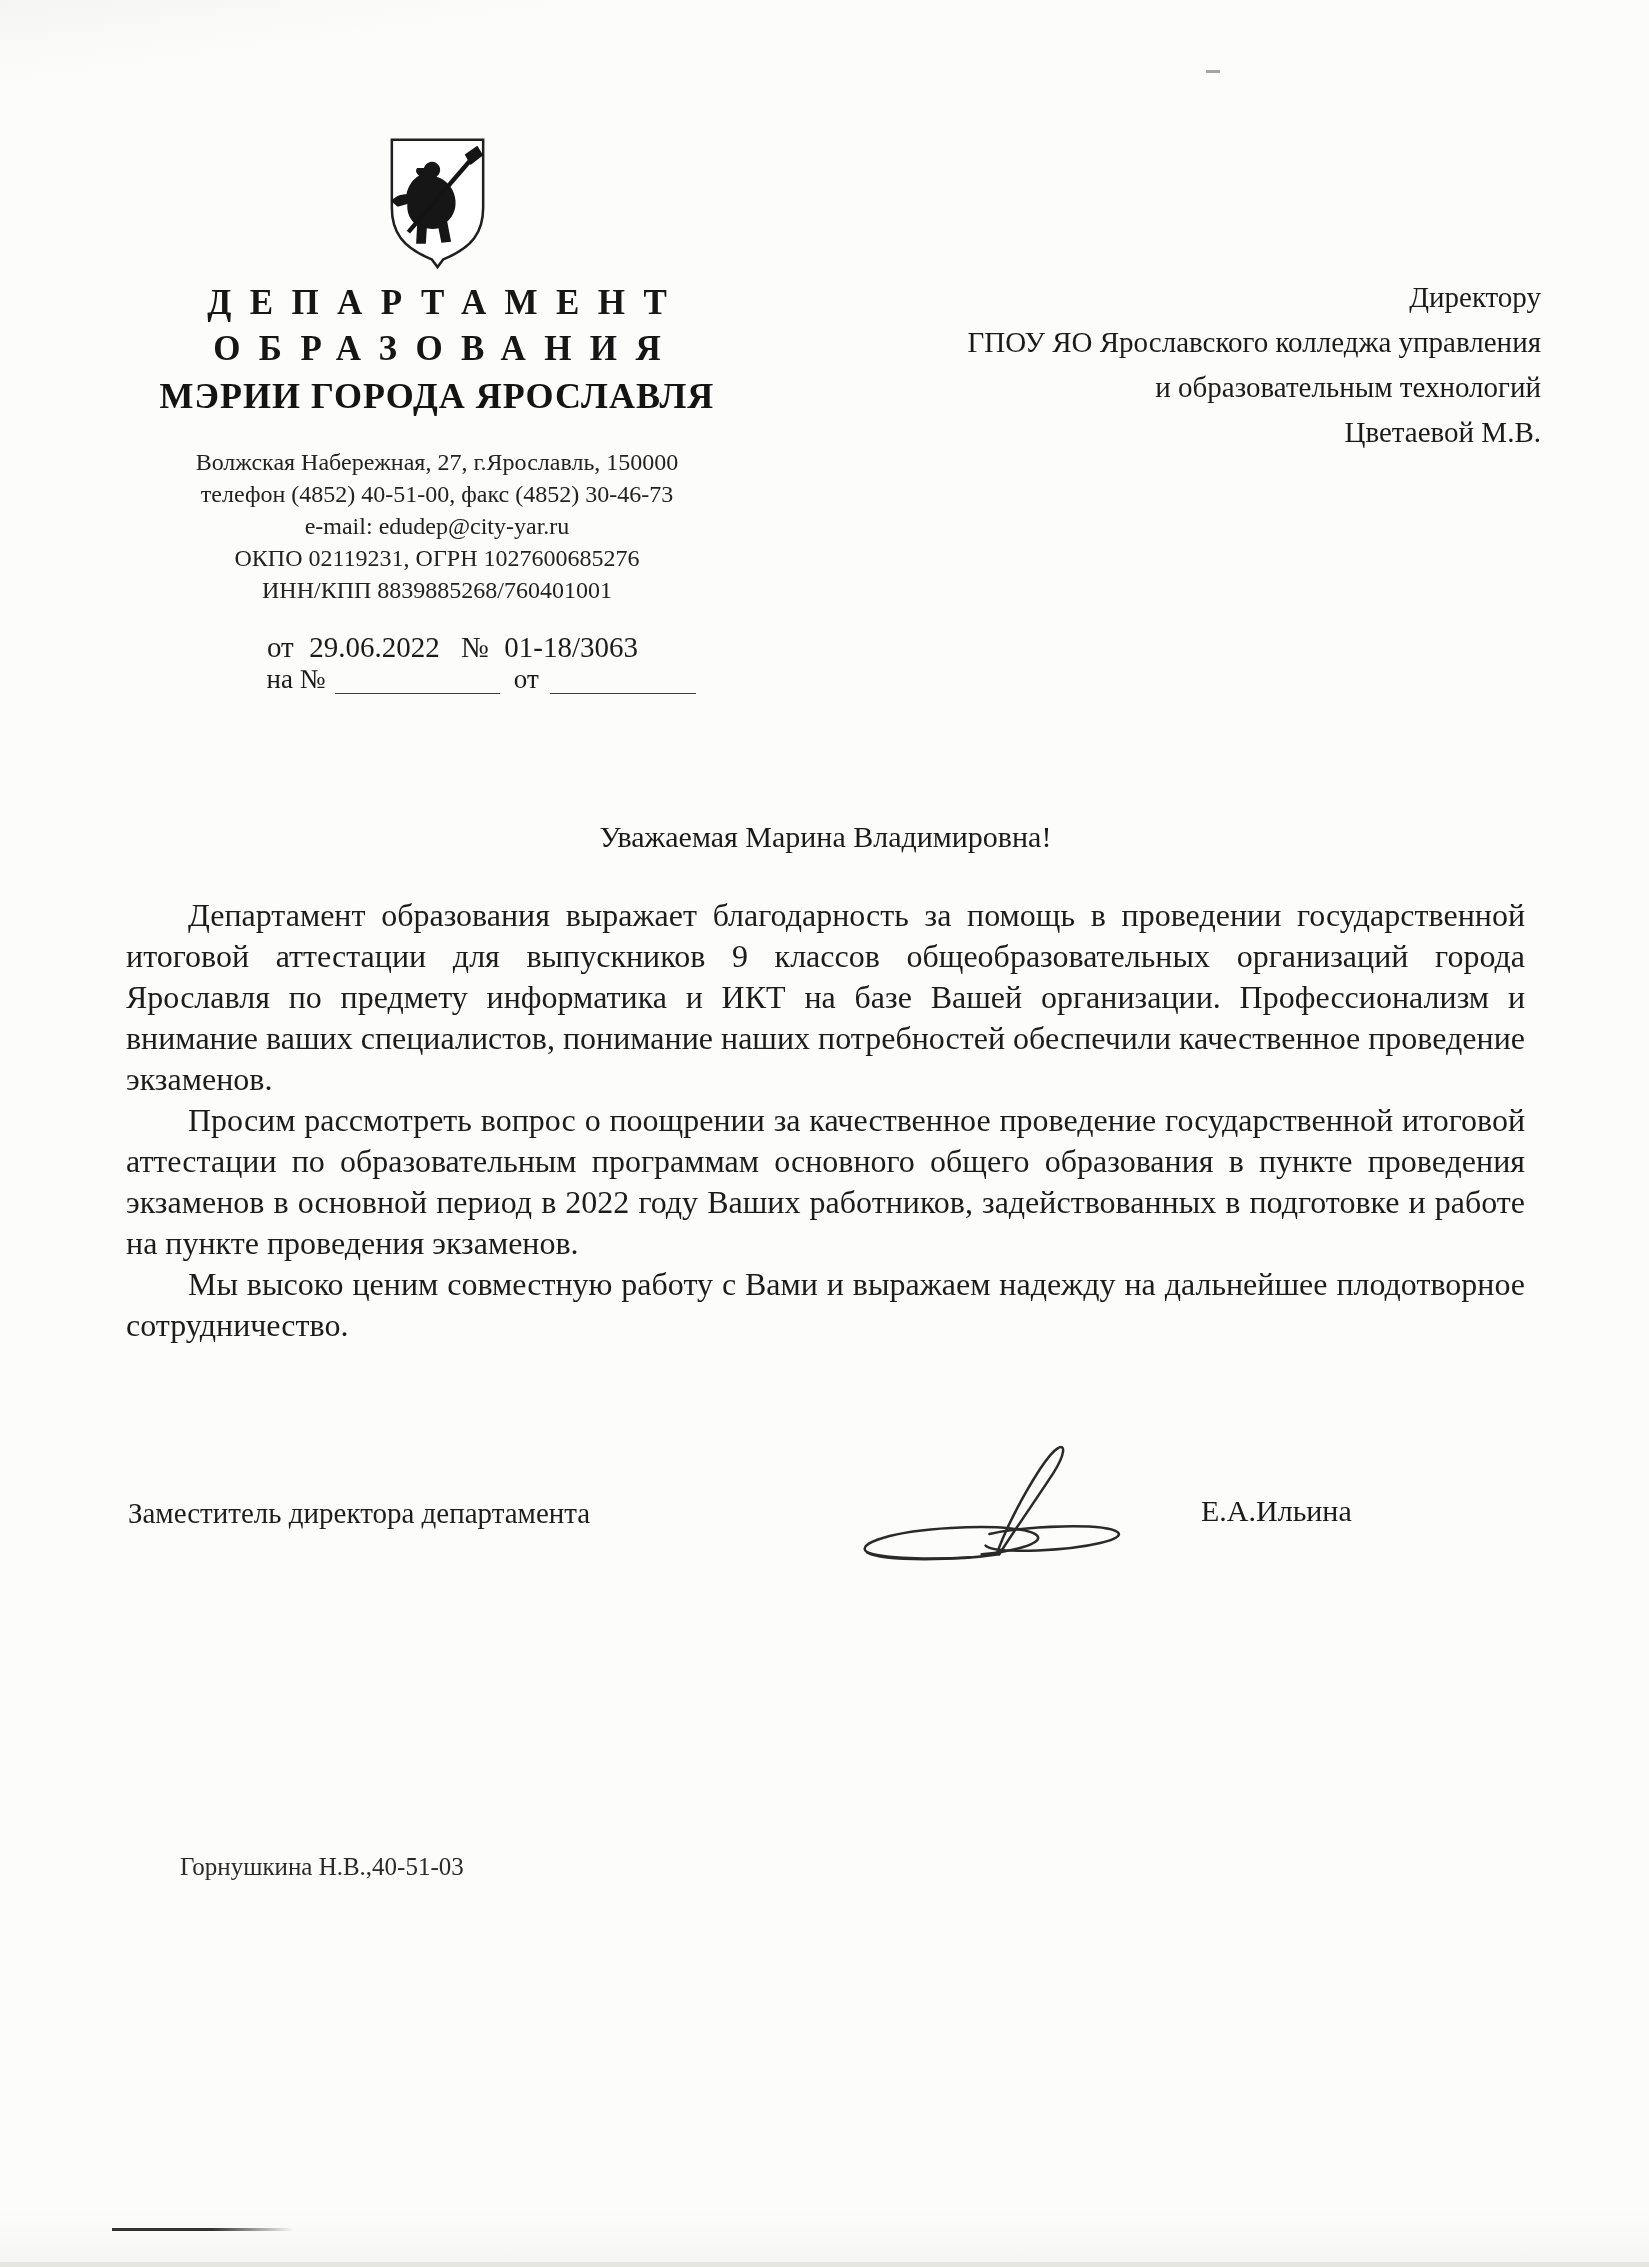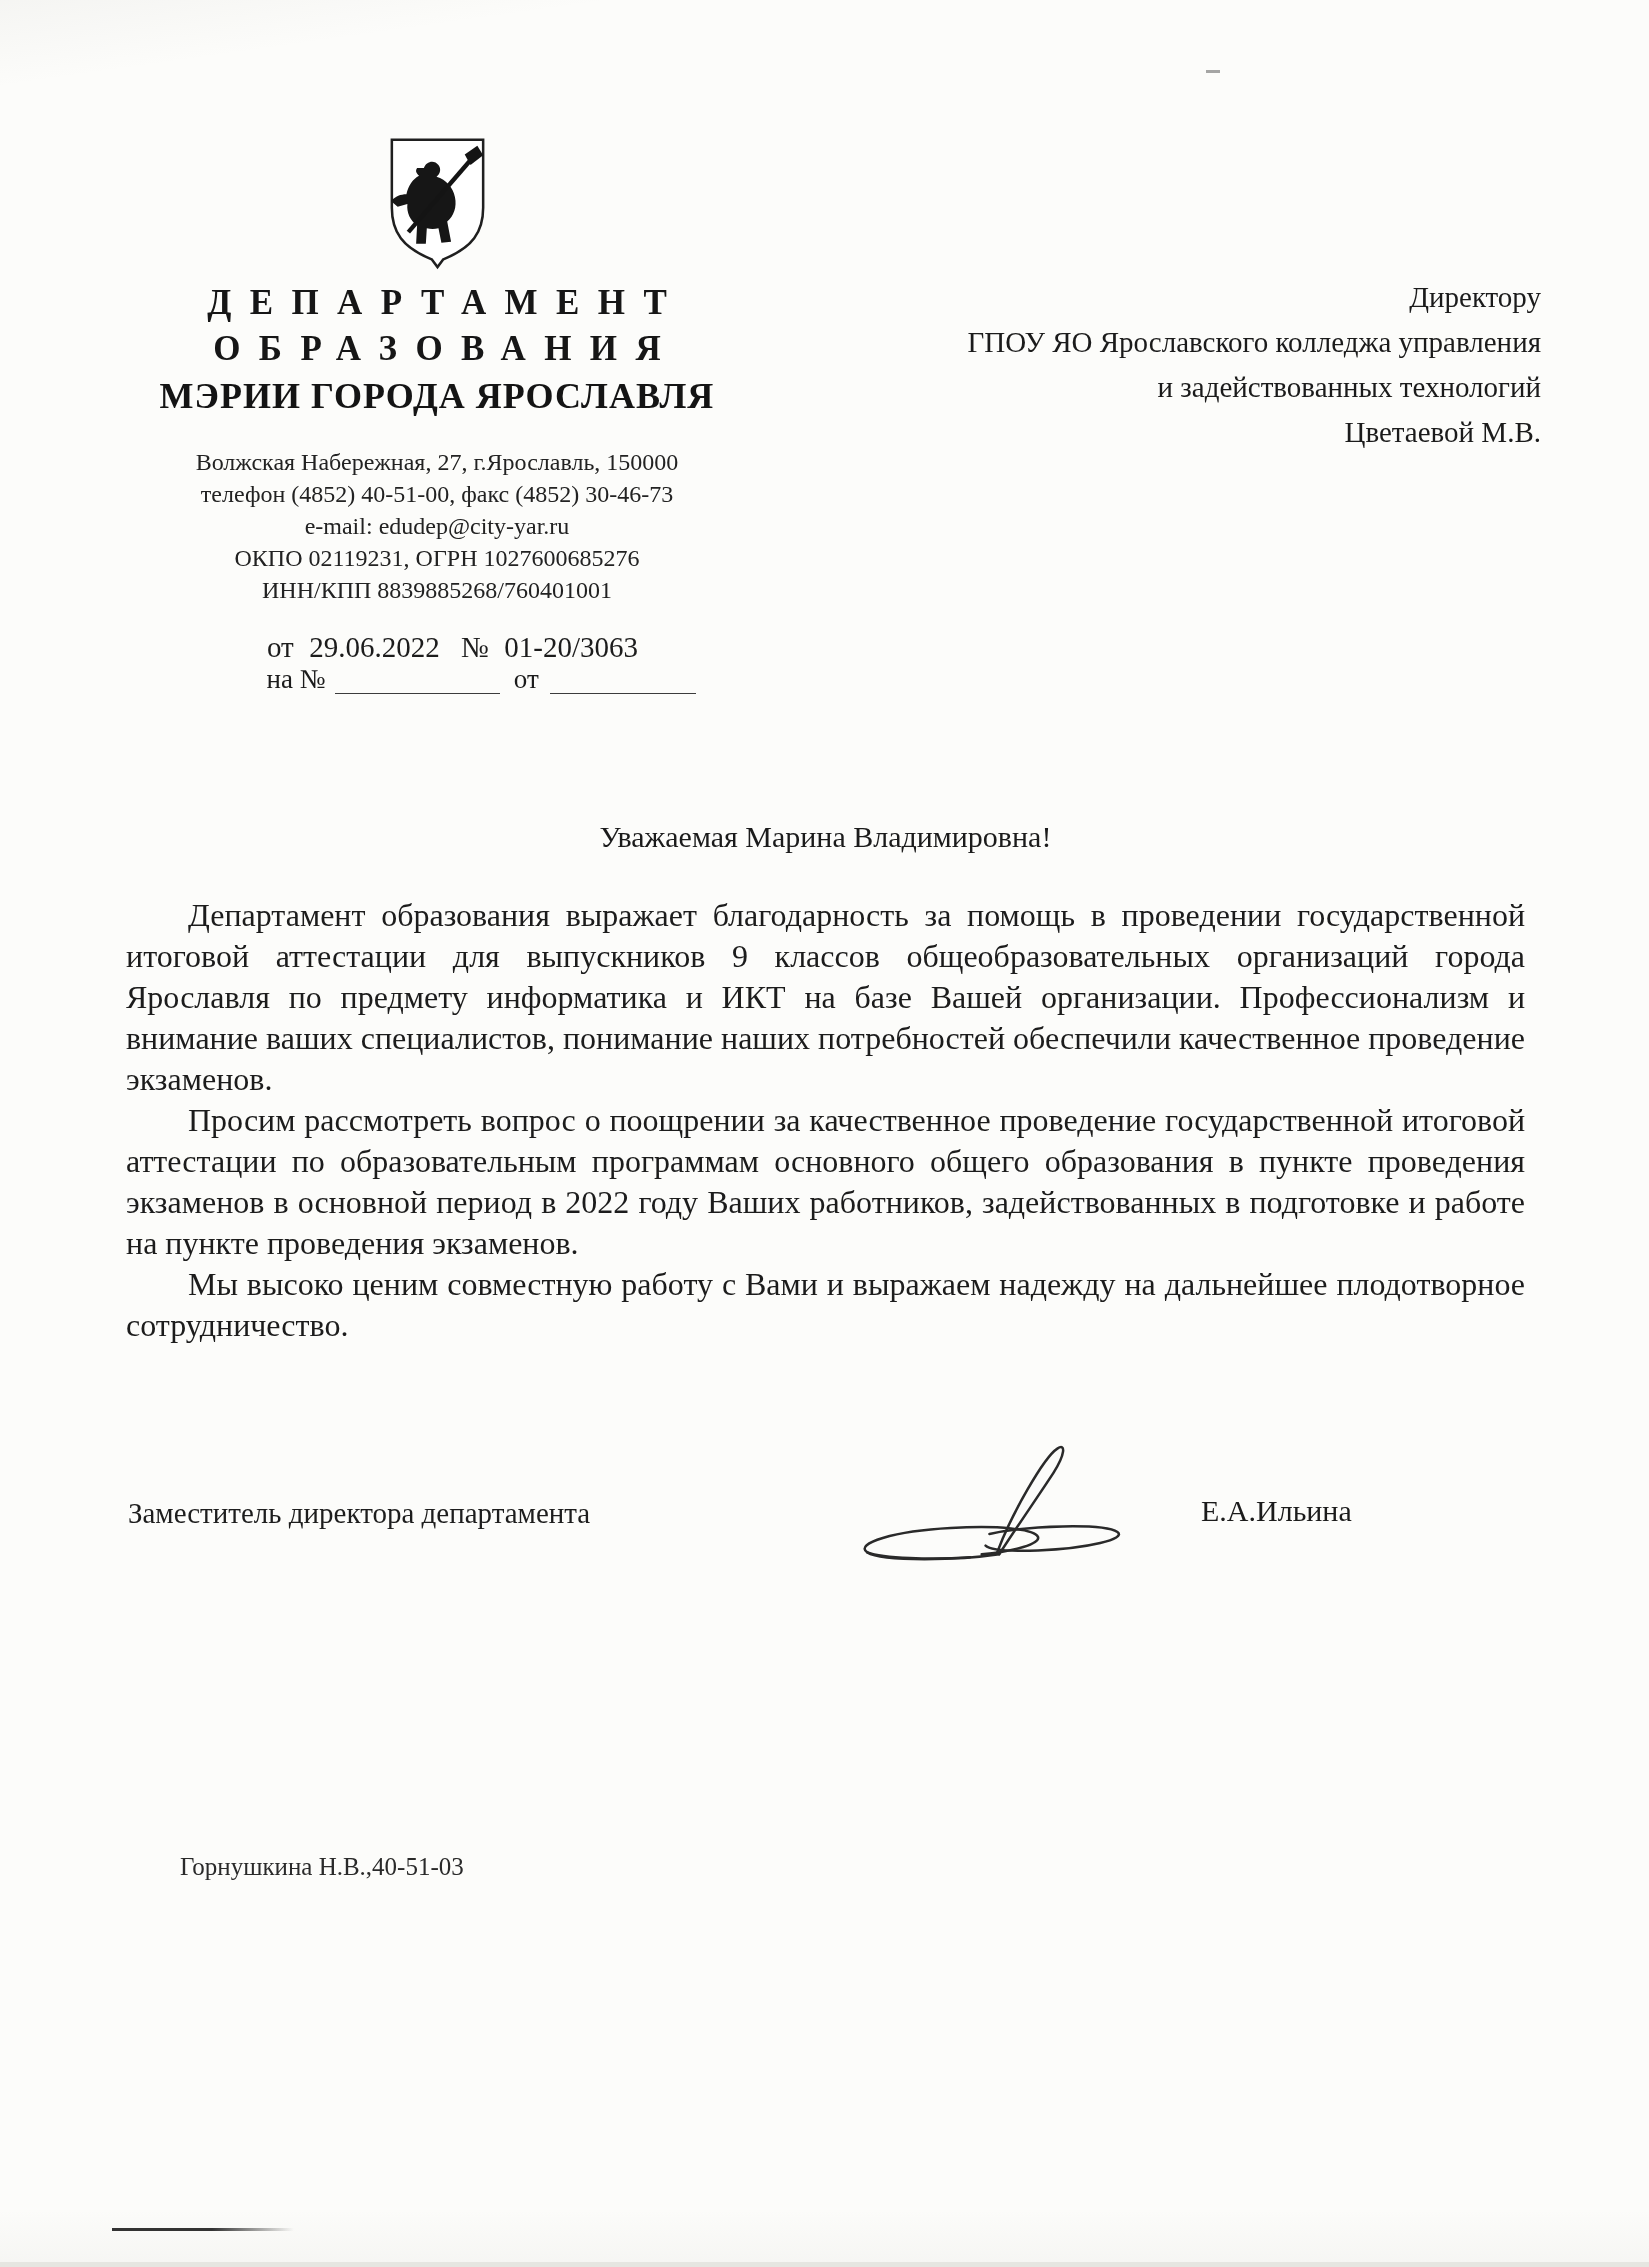--- a/index.html
+++ b/index.html
@@ -125,32 +125,32 @@
 
     <div class="address-block">
       <div>Волжская Набережная, 27, г.Ярославль, 150000</div>
       <div>телефон (4852) 40-51-00, факс (4852) 30-46-73</div>
       <div>e-mail: edudep@city-yar.ru</div>
       <div>ОКПО 02119231, ОГРН 1027600685276</div>
       <div>ИНН/КПП 8839885268/760401001</div>
     </div>
 
     <div class="outgoing-line">
-      <span>от</span><span class="gap-s"></span><span>29.06.2022</span><span class="gap-m"></span><span>№</span><span class="gap-s"></span><span>01-20/3063</span>
+      <span>от</span><span class="gap-s"></span><span>29.06.2022</span><span class="gap-m"></span><span>№</span><span class="gap-s"></span><span>01-18/3063</span>
     </div>
 
     <div class="incoming-line">
       <span>на №</span><span class="blank blank1"></span><span>от</span><span class="blank blank2"></span>
     </div>
   </div>
 
   <div class="recipient">
     <div>Директору</div>
     <div>ГПОУ ЯО Ярославского колледжа управления</div>
-    <div>и задействованных технологий</div>
+    <div>и образовательным технологий</div>
     <div>Цветаевой М.В.</div>
   </div>
 
   <div class="salutation">Уважаемая Марина Владимировна!</div>
 
   <div class="body-text">
     <p>Департамент образования выражает благодарность за помощь в проведении государственной итоговой аттестации для выпускников 9 классов общеобразовательных организаций города Ярославля по предмету информатика и ИКТ на базе Вашей организации. Профессионализм и внимание ваших специалистов, понимание наших потребностей обеспечили качественное проведение экзаменов.</p>
     <p>Просим рассмотреть вопрос о поощрении за качественное проведение государственной итоговой аттестации по образовательным программам основного общего образования в пункте проведения экзаменов в основной период в 2022 году Ваших работников, задействованных в подготовке и работе на пункте проведения экзаменов.</p>
     <p>Мы высоко ценим совместную работу с Вами и выражаем надежду на дальнейшее плодотворное сотрудничество.</p>
   </div>

